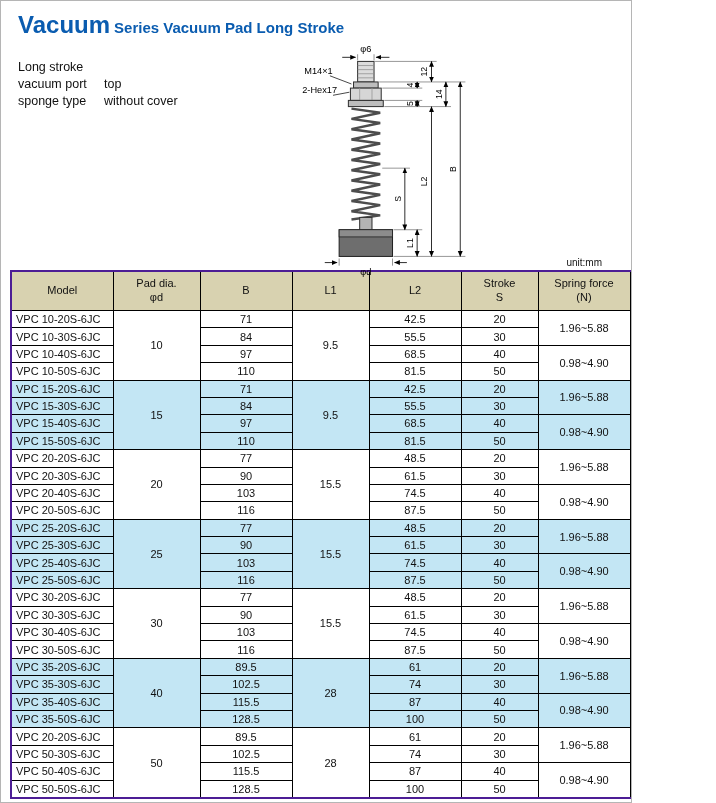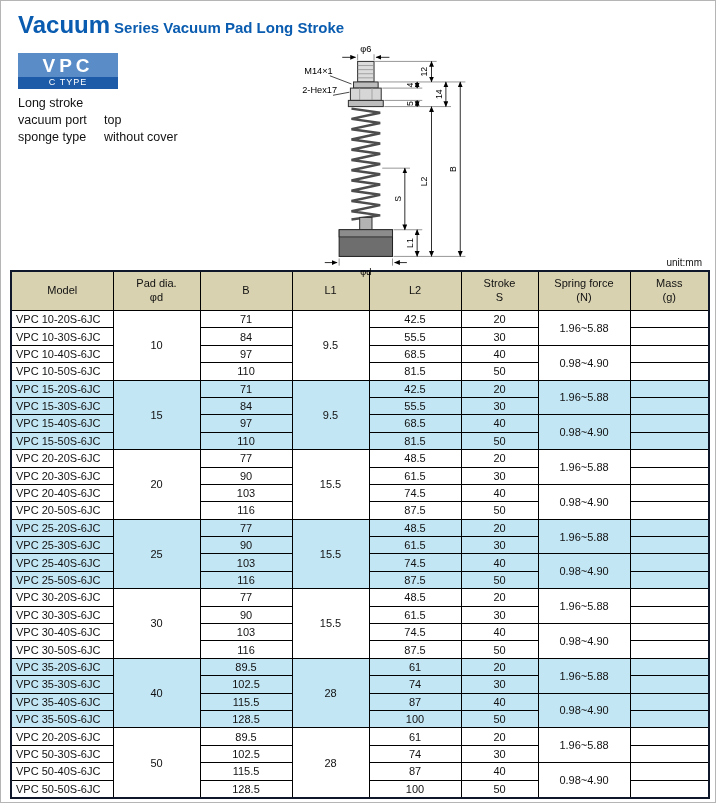--- a/index.html
+++ b/index.html
@@ -1,32 +1,32 @@
 <!DOCTYPE html>
 <html style="--title-blue: #0a5cb0; --header-bg: #d8d2b0; --hl: #c3e6f4;"><head>
 <meta charset="utf-8">
 <style>
   html,body { margin:0; padding:0; background:#ffffff; font-family:"Liberation Sans", sans-serif; color:#111; }
   .page {
-    width:716px; height:803px; box-sizing:border-box;
-    border:1px solid #b5b5b5; padding:8px 9px 6px 9px; position:relative; overflow:hidden;
+    width:632px; height:803px; box-sizing:border-box;
+    border:1px solid #b5b5b5; padding:8px 25px 6px 9px; position:relative; overflow:hidden;
   }
   .title { margin:2px 0 4px 8px; color:var(--title-blue,#0a5cb0); white-space:nowrap; }
   .title .big { font-size:24px; font-weight:bold; }
   .title .rest { font-size:15px; font-weight:bold; margin-left:4px; }
   .intro { display:flex; align-items:flex-start; height:212px; }
   .left-col { width:262px; padding-top:10px; }
   .vpc-box { width:100px; margin-left:8px; text-align:center; line-height:1; }
   .vpc-code { background:#5a8cc8; color:#ffffff; font-size:19px; font-weight:bold; letter-spacing:4px; padding:3px 0 2px 0; }
   .vpc-type { background:#1d5ba8; color:#ffffff; font-size:9px; letter-spacing:1px; padding:1px 0 2px 0; }
   .desc { margin:6px 0 0 8px; font-size:12.5px; line-height:1.35; }
   .desc-row span.l { display:inline-block; min-width:86px; }
   .drawing { margin-left:30px; padding-top:2px; }
   .unit { text-align:right; font-size:10px; padding-right:4px; margin:2px 0 2px 0; }
-  table.spec { border-collapse:collapse; table-layout:fixed; width:698px; border:2px solid #0f172a; font-size:11px; }
+  table.spec { border-collapse:collapse; table-layout:fixed; width:698px; border:2px solid #4c1d95; font-size:11px; }
   table.spec th {
     background:var(--header-bg,#d8d2b0); border:1px solid #000; font-weight:normal;
     font-size:11px; padding:2px 1px; height:34px; vertical-align:middle;
   }
   table.spec th span { display:block; line-height:1.25; }
   table.spec td {
     border:1px solid #000; text-align:center; padding:0 3px; height:16.4px;
     line-height:1.1; overflow:hidden; white-space:nowrap;
   }
   table.spec td.model { text-align:left; padding-left:4px; }
@@ -37,24 +37,20 @@
 <body>
 
 <div class="page">
 
   <div class="title">
     <span class="big">Vacuum</span><span class="rest">Series Vacuum Pad Long Stroke</span>
   </div>
 
   <div class="intro">
     <div class="left-col">
-      <div class="vpc-box">
-        <div class="vpc-code">VPC</div>
-        <div class="vpc-type">C TYPE</div>
-      </div>
       <div class="desc">
         <div class="desc-row"><span class="l">Long stroke</span><span></span></div>
         <div class="desc-row"><span class="l">vacuum port</span><span>top</span></div>
         <div class="desc-row"><span class="l">sponge type</span><span>without cover</span></div>
       </div>
     </div>
 
     <div class="drawing">
       <svg width="180" height="234" viewBox="0 0 175 228">
         <defs>

